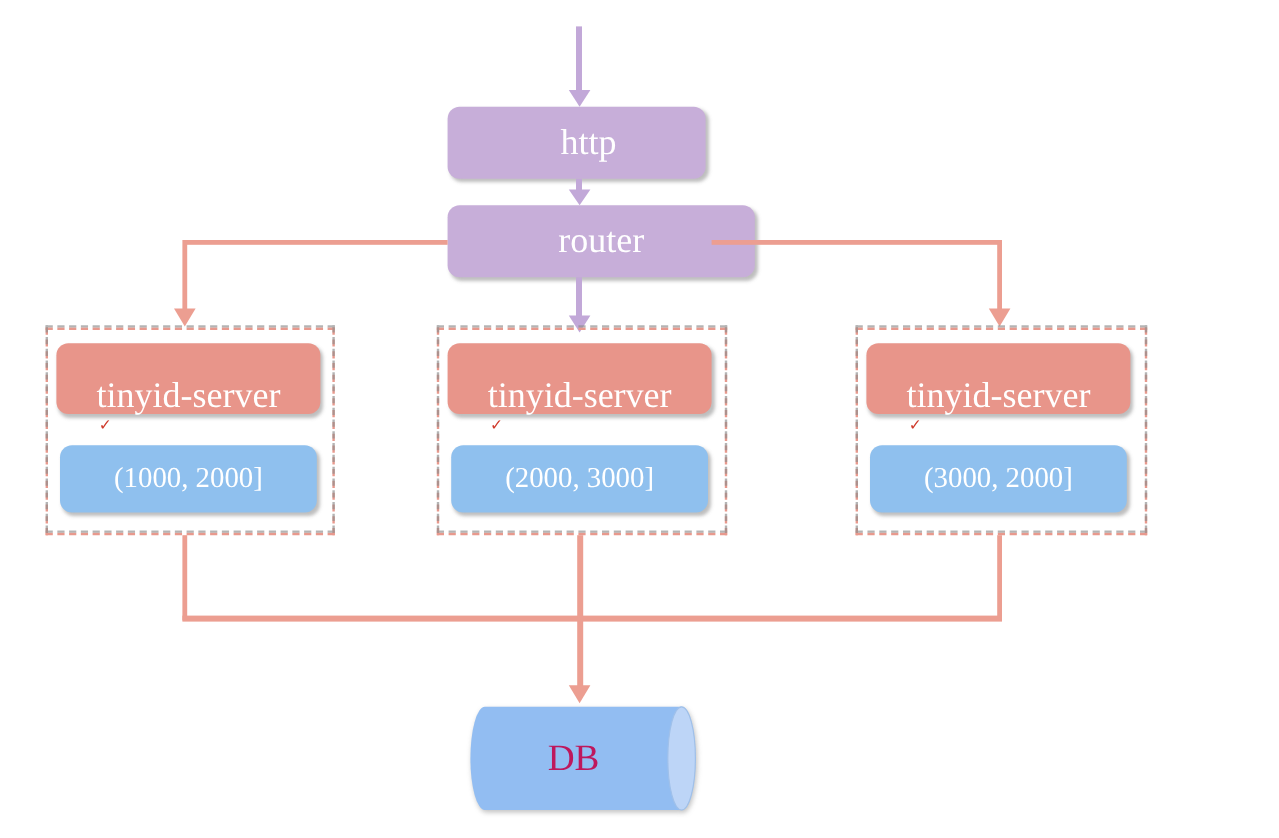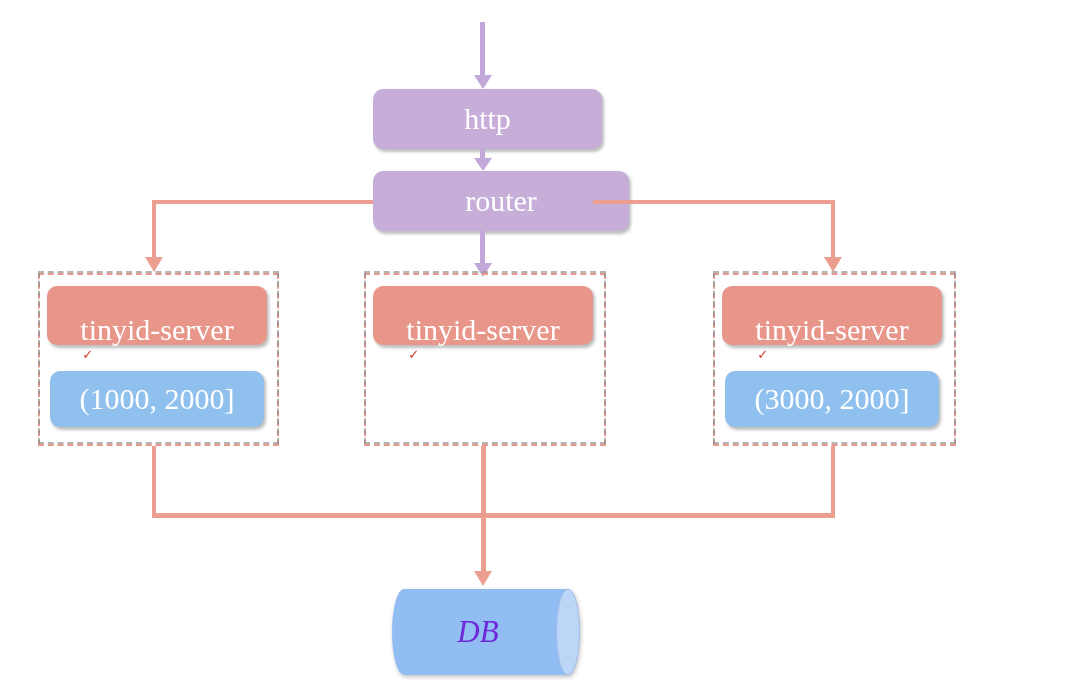--- a/index.html
+++ b/index.html
@@ -8,21 +8,21 @@
     font-family:"Liberation Serif", serif;overflow:hidden;
   }
   
   .node{
     position:absolute;display:flex;align-items:center;justify-content:center;
     color:#ffffff;border-radius:10px;font-size:30px;
     box-shadow:2px 2.5px 3px rgba(110,110,110,0.45);
   }
   .purple-box{background:#c7aed9;}
   .salmon-box{background:#e8958a;}
-  .blue-box{background:#8fc0ee;font-size:30px;text-align:center;}
+  .blue-box{background:#8fc0ee;font-size:24px;text-align:center;}
   
   .group{
     position:absolute;border:2px dashed #e8998d;top:273px;height:169px;
   }
   .group::before{
     content:"";position:absolute;left:-2px;right:-2px;top:-4px;bottom:0;
     border:2px dashed #8d8d8d;pointer-events:none;opacity:.65;
   }
   .group .salmon-box{left:7px;top:11px;width:220px;height:59px;}
   .group .blue-box{left:10px;top:96px;width:214px;height:56px;}
@@ -39,32 +39,32 @@
   .salmon-line{background:#ec9e91;}
   .head{position:absolute;width:0;height:0;border-left:9px solid transparent;border-right:9px solid transparent;}
   .purple-head{border-top:14px solid #c2a8d8;}
   .salmon-head{border-top:15px solid #ec9e91;}
   
   .db{position:absolute;left:390px;top:588px;width:190px;height:88px;
       filter:drop-shadow(1px 2px 2px rgba(100,100,100,0.4));}
   .db-label{
     position:absolute;left:0;top:0;width:176px;height:88px;
     display:flex;align-items:center;justify-content:center;
-    color:#6d28d9;font-size:31px;font-style:italic;
+    color:#be185d;font-size:31px;
   }
 </style>
 </head>
 <body>
 
 <div class="canvas">
 
   <div class="stem-v purple-line" style="left:480px;top:22px;height:53px;"></div>
   <div class="head purple-head" style="left:474px;top:75px;"></div>
 
-  <div class="node purple-box" style="left:373px;top:89px;width:229px;height:60px;">
+  <div class="node purple-box" style="left:373px;top:89px;width:195px;height:60px;padding-left:20px;">
     <span>http</span>
   </div>
 
   <div class="stem-v purple-line" style="left:480px;top:149px;height:10px;"></div>
   <div class="head purple-head" style="left:474px;top:158px;border-top-width:13px;"></div>
 
   <div class="node purple-box" style="left:373px;top:171px;width:256px;height:60px;">
     <span>router</span>
   </div>
 
@@ -90,20 +90,23 @@
     </div>
   </div>
 
   <div class="group" style="left:364px;width:238px;">
     <div class="node salmon-box">
       <span class="label-wrap">
         <span>tinyid-server</span>
         <span class="check">✓</span>
       </span>
     </div>
+    <div class="node blue-box">
+      <span>(2000, 3000]</span>
+    </div>
   </div>
 
   <div class="group" style="left:713px;width:239px;">
     <div class="node salmon-box">
       <span class="label-wrap">
         <span>tinyid-server</span>
         <span class="check">✓</span>
       </span>
     </div>
     <div class="node blue-box">

